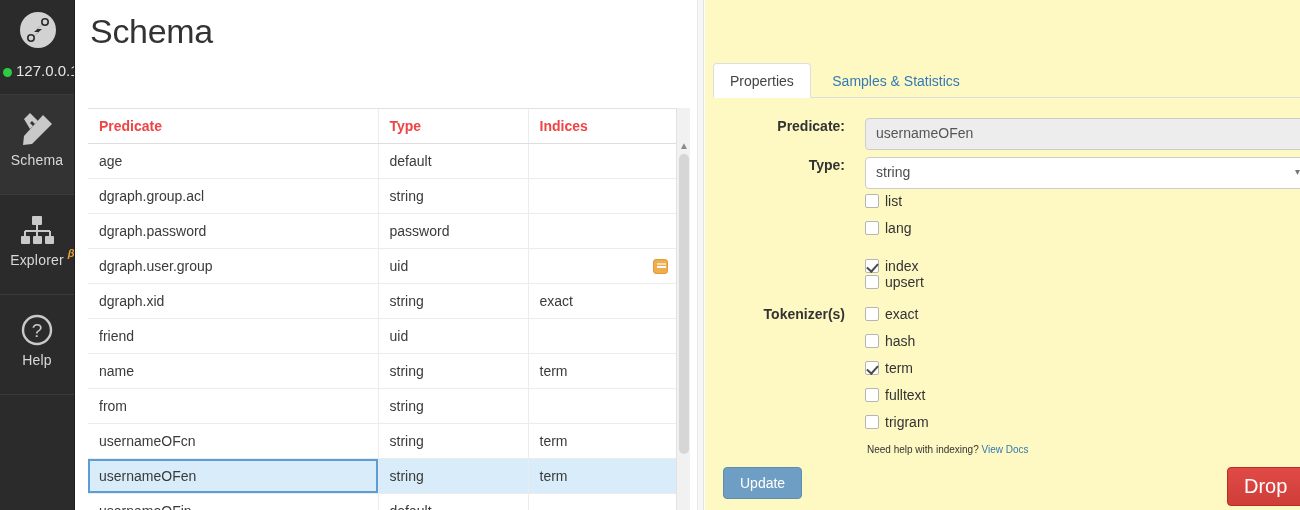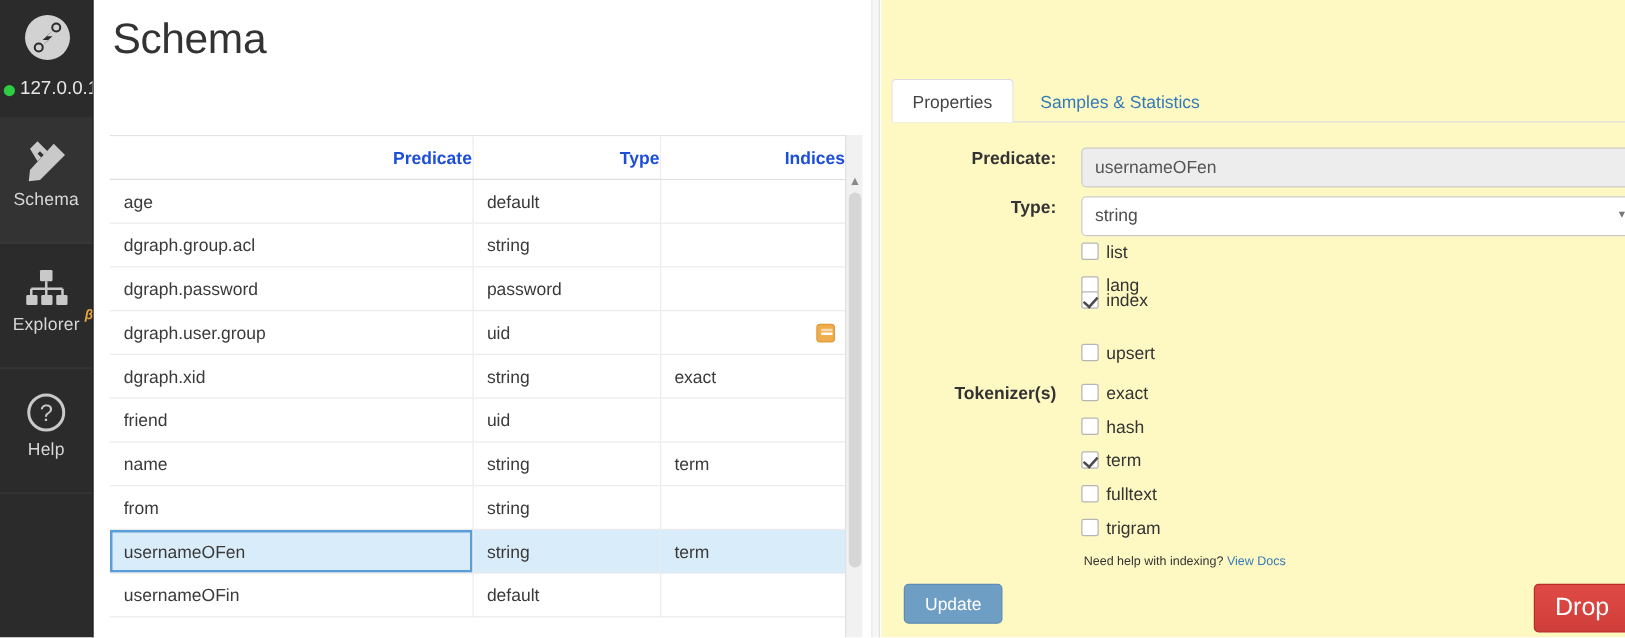--- a/index.html
+++ b/index.html
@@ -76,21 +76,21 @@
   .btn-primary { background: #2a6496; background-image: linear-gradient(#3579ad,#246295); color: #fff; border: 1px solid #1f5380; }
   .btn-default { background: #f3f3f3; background-image: linear-gradient(#fbfbfb,#efefef); color: #333; border: 1px solid #cccccc; margin-left: 8px; }
   .updated-text { margin-left: 12px; font-size: 14px; color: #9a9a9a; }
   #schema-table {
     position: absolute; left: 13px; top: 108px;
     width: 602px; height: 402px; overflow: hidden;
     border-top: 1px solid #e2e2e2;
   }
   table.grid { border-collapse: collapse; width: 588px; table-layout: fixed; }
   table.grid th {
-    text-align: right; font-size: 14px; font-weight: bold; color: #1d4ed8;
+    text-align: left; font-size: 14px; font-weight: bold; color: #ef4444;
     padding: 9px 0 9px 11px; border-bottom: 1px solid #dedede;
     background: #fff;
   }
   table.grid td {
     font-size: 14px; color: #3a3a3a;
     padding: 9px 0 9px 11px;
     border-bottom: 1px solid #ececec;
     height: 35px; overflow: hidden; white-space: nowrap;
   }
   table.grid th:nth-child(1), table.grid td:nth-child(1) { width: 290px; border-right: 1px solid #ececec; }
@@ -308,20 +308,25 @@
             <tr>
               <td>name</td>
               <td>string</td>
               <td>term</td>
             </tr>
             <tr>
               <td>from</td>
               <td>string</td>
               <td></td>
             </tr>
+            <tr>
+              <td>usernameOFcn</td>
+              <td>string</td>
+              <td>term</td>
+            </tr>
             <tr class="selected">
               <td>usernameOFen</td>
               <td>string</td>
               <td>term</td>
             </tr>
             <tr>
               <td>usernameOFin</td>
               <td>default</td>
               <td></td>
             </tr>
@@ -350,21 +355,21 @@
 
     <div class="field-row" style="top:157px;">
       <span class="field-label">Type:</span>
       <div class="input-box">string</div>
       <span class="select-arrow">▾</span>
     </div>
 
     <div id="flags">
         <div class="cb-row" style="top: 193px;"><span class="cb"></span><span>list</span></div>
         <div class="cb-row" style="top: 220px;"><span class="cb"></span><span>lang</span></div>
-        <div class="cb-row" style="top: 232px;"><span class="cb checked"></span><span>index</span></div>
+        <div class="cb-row" style="top: 258px;"><span class="cb checked"></span><span>index</span></div>
         <div class="cb-row" style="top: 274px;"><span class="cb"></span><span>upsert</span></div>
       </div>
 
     <span class="field-label" style="position:absolute; left:0; top:306px;">Tokenizer(s)</span>
     <div id="tokenizers">
         <div class="cb-row" style="top: 306px;"><span class="cb"></span><span>exact</span></div>
         <div class="cb-row" style="top: 333px;"><span class="cb"></span><span>hash</span></div>
         <div class="cb-row" style="top: 360px;"><span class="cb checked"></span><span>term</span></div>
         <div class="cb-row" style="top: 387px;"><span class="cb"></span><span>fulltext</span></div>
         <div class="cb-row" style="top: 414px;"><span class="cb"></span><span>trigram</span></div>

